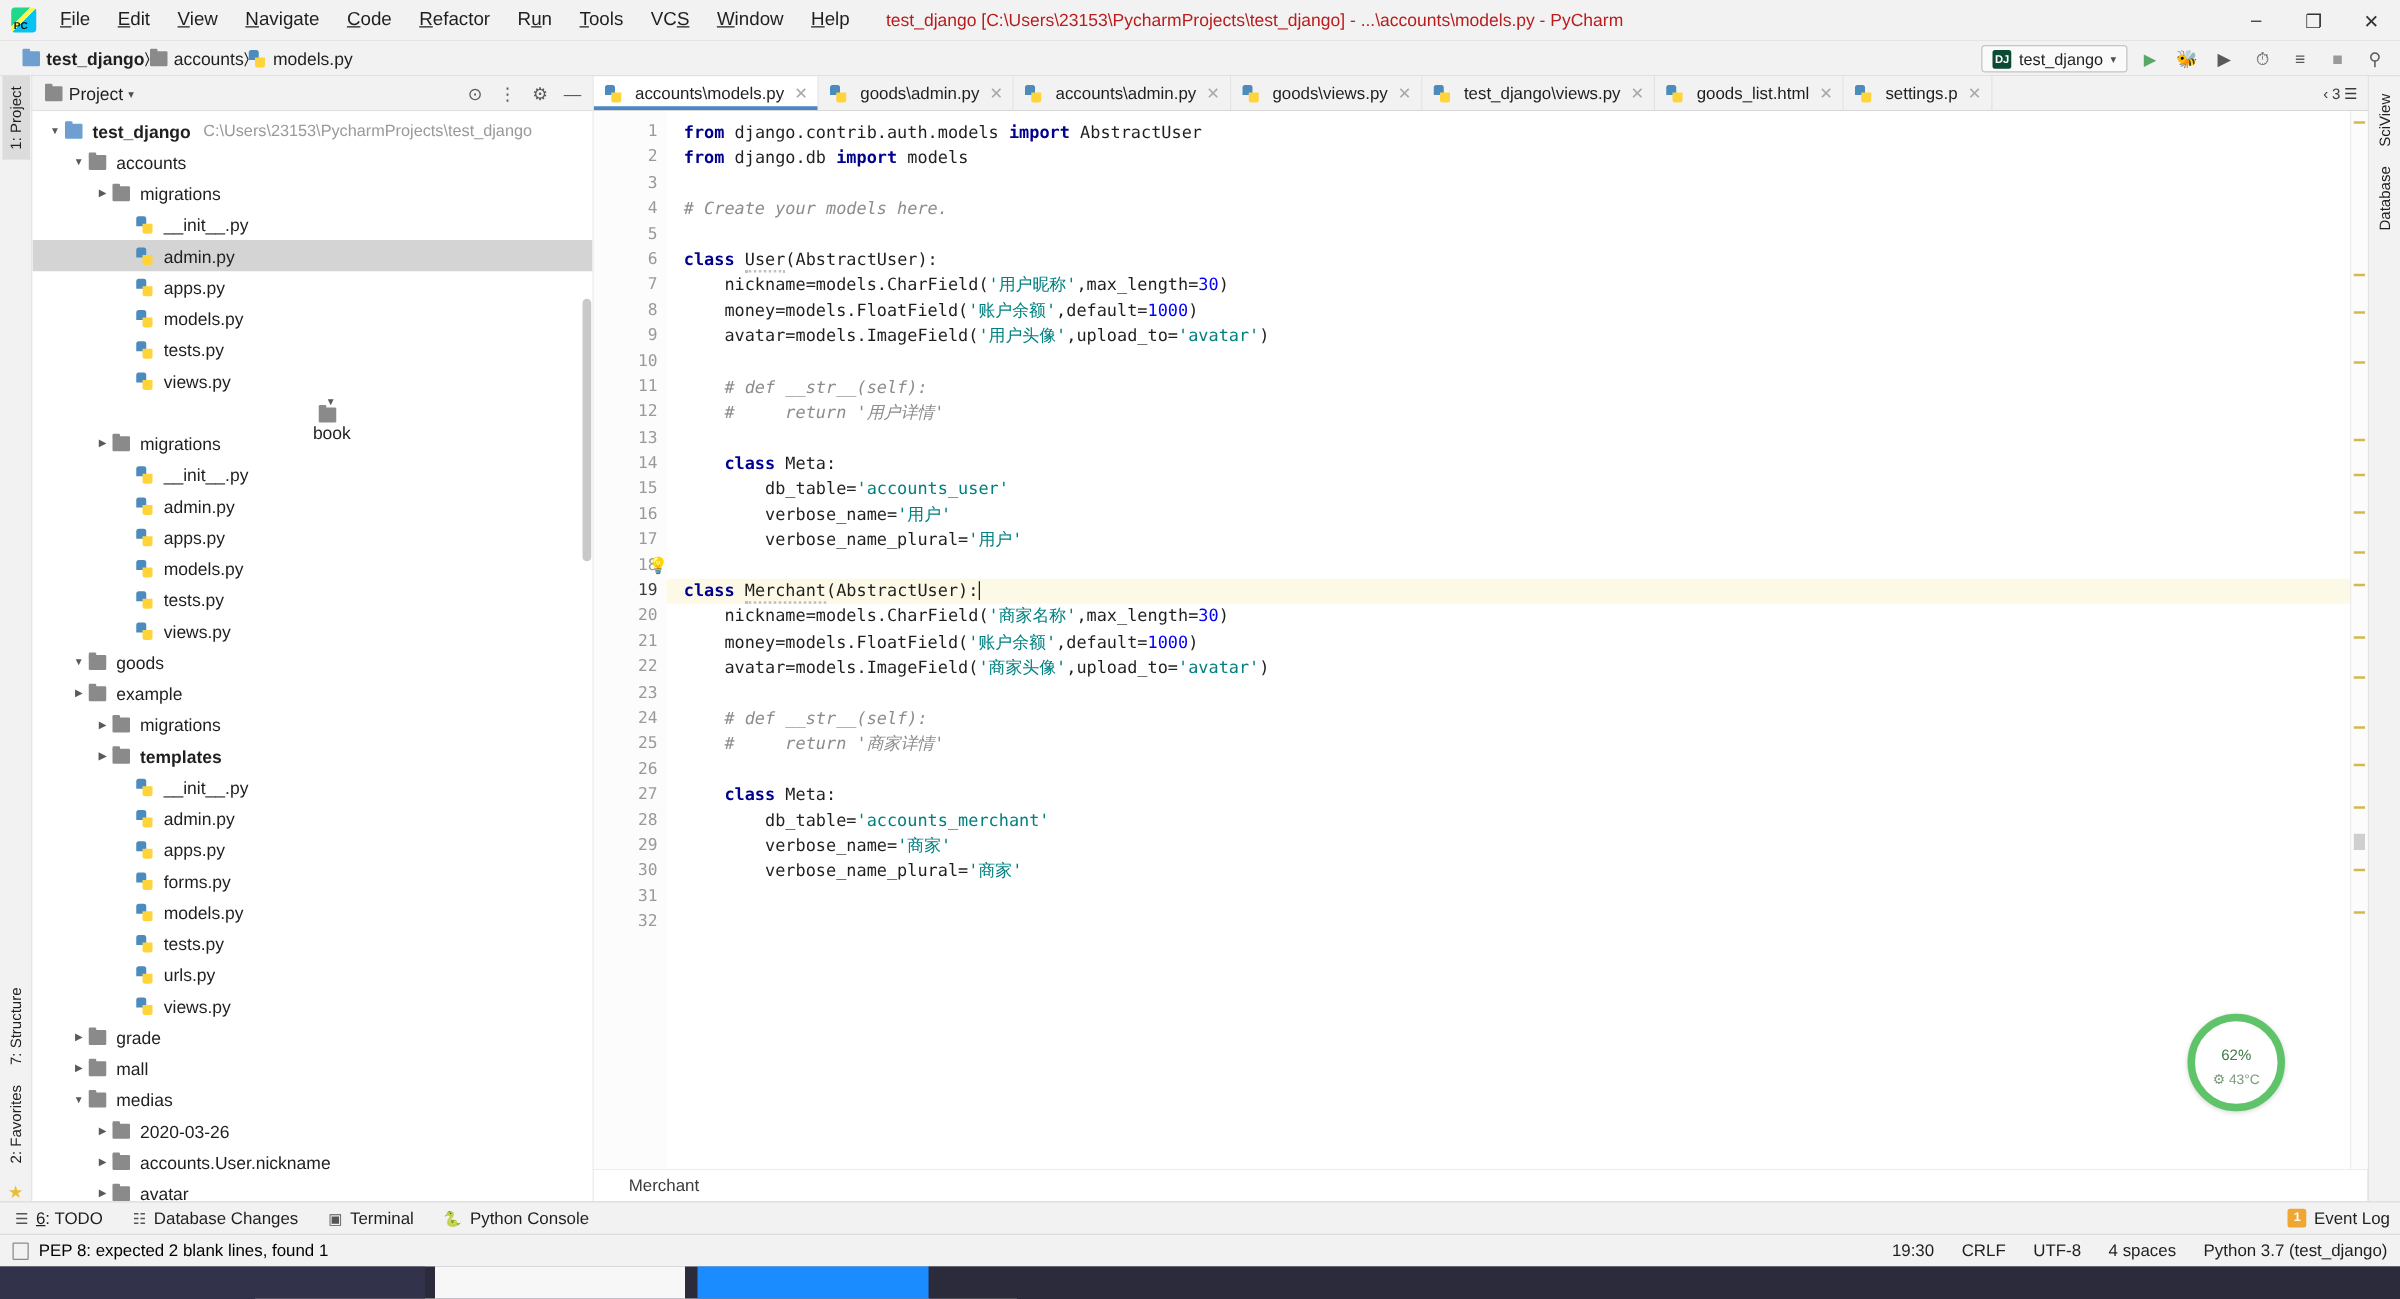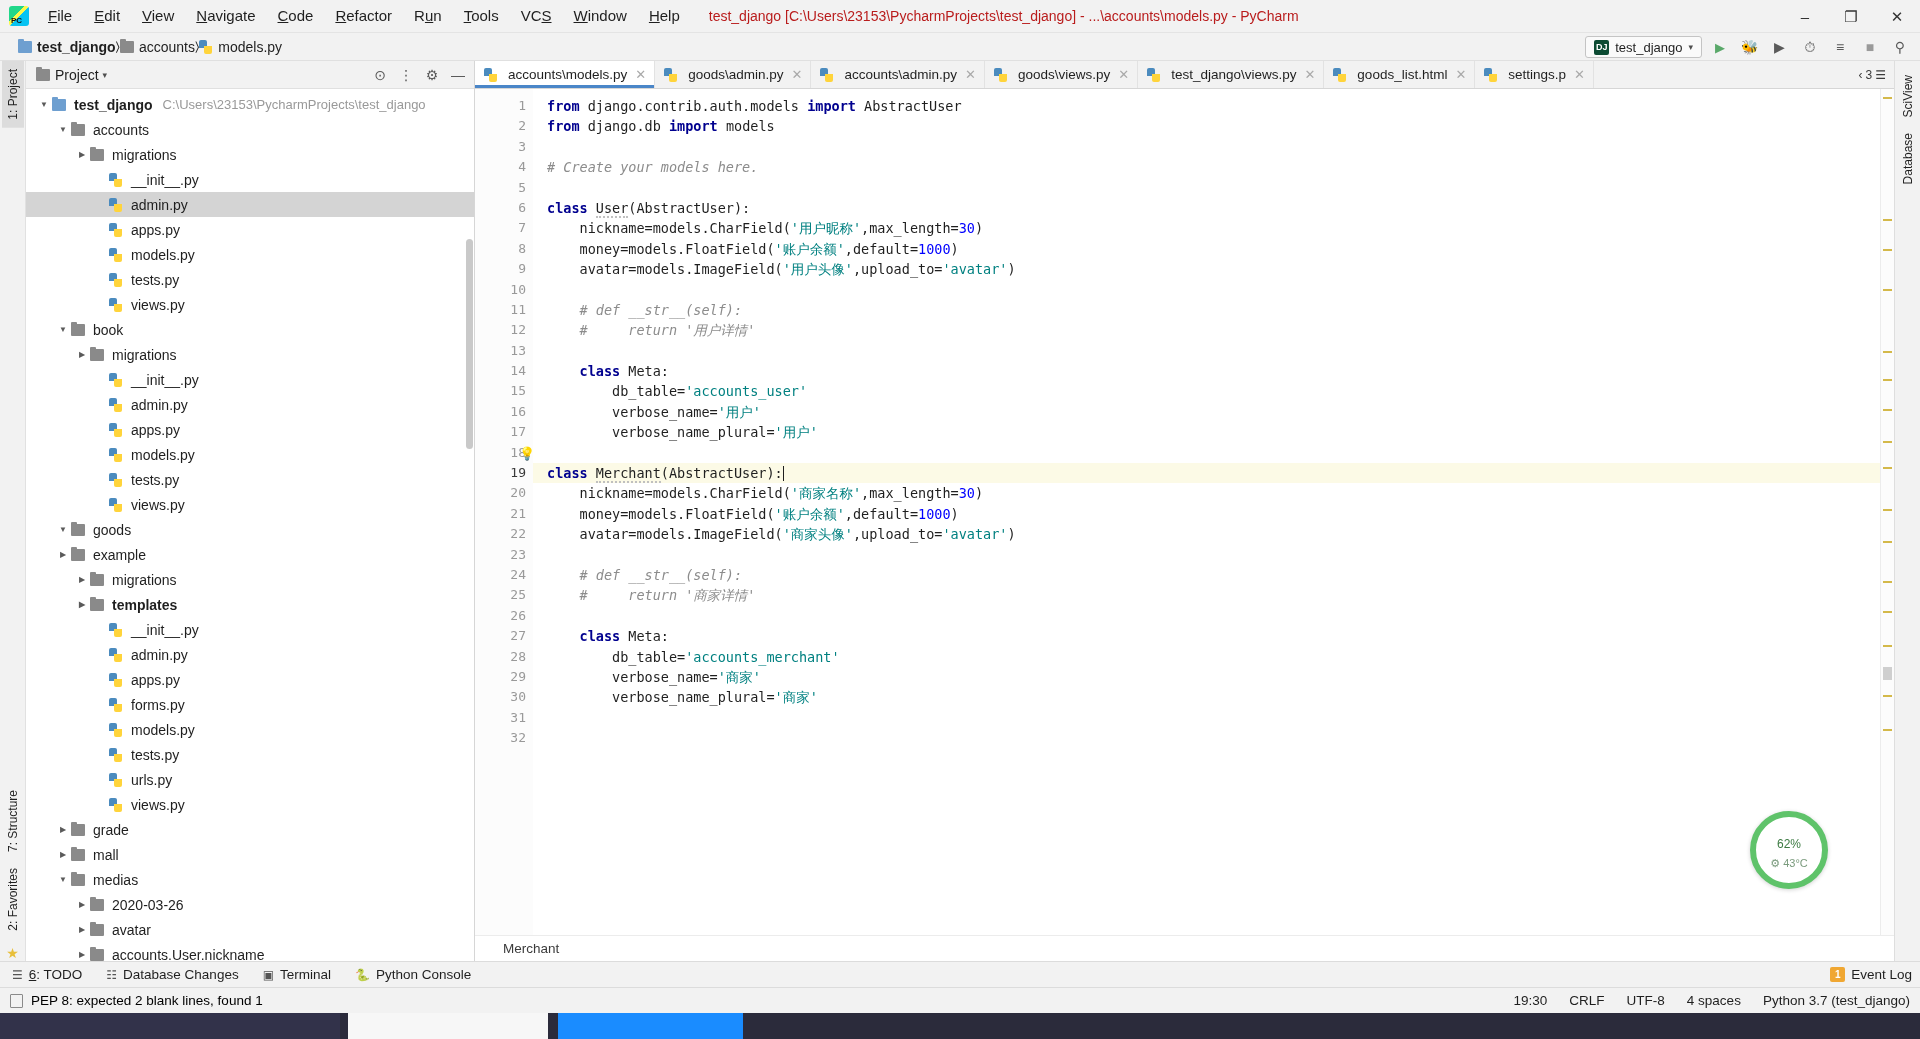--- a/index.html
+++ b/index.html
@@ -393,149 +393,149 @@
           <div class="tree-row" style="padding-left: 67px;">
             <span class="tw"></span>
             <span class="icon-py"></span>
             <span class="tree-label">tests.py</span>
           </div>
           <div class="tree-row" style="padding-left: 67px;">
             <span class="tw"></span>
             <span class="icon-py"></span>
             <span class="tree-label">views.py</span>
           </div>
+          <div class="tree-row" style="padding-left: 29px; flex-direction: column;">
+            <span class="tw open"></span>
+            <span class="icon-folder"></span>
+            <span class="tree-label">book</span>
+          </div>
+          <div class="tree-row" style="padding-left: 48px;">
+            <span class="tw closed"></span>
+            <span class="icon-folder"></span>
+            <span class="tree-label">migrations</span>
+          </div>
+          <div class="tree-row" style="padding-left: 67px;">
+            <span class="tw"></span>
+            <span class="icon-py"></span>
+            <span class="tree-label">__init__.py</span>
+          </div>
+          <div class="tree-row" style="padding-left: 67px;">
+            <span class="tw"></span>
+            <span class="icon-py"></span>
+            <span class="tree-label">admin.py</span>
+          </div>
+          <div class="tree-row" style="padding-left: 67px;">
+            <span class="tw"></span>
+            <span class="icon-py"></span>
+            <span class="tree-label">apps.py</span>
+          </div>
+          <div class="tree-row" style="padding-left: 67px;">
+            <span class="tw"></span>
+            <span class="icon-py"></span>
+            <span class="tree-label">models.py</span>
+          </div>
+          <div class="tree-row" style="padding-left: 67px;">
+            <span class="tw"></span>
+            <span class="icon-py"></span>
+            <span class="tree-label">tests.py</span>
+          </div>
+          <div class="tree-row" style="padding-left: 67px;">
+            <span class="tw"></span>
+            <span class="icon-py"></span>
+            <span class="tree-label">views.py</span>
+          </div>
           <div class="tree-row" style="padding-left: 29px;">
             <span class="tw open"></span>
             <span class="icon-folder"></span>
-            <span class="tree-label">book</span>
+            <span class="tree-label">goods</span>
+          </div>
+          <div class="tree-row" style="padding-left: 29px;">
+            <span class="tw closed"></span>
+            <span class="icon-folder"></span>
+            <span class="tree-label">example</span>
           </div>
           <div class="tree-row" style="padding-left: 48px;">
             <span class="tw closed"></span>
             <span class="icon-folder"></span>
             <span class="tree-label">migrations</span>
           </div>
+          <div class="tree-row" style="padding-left: 48px; font-weight: bold;">
+            <span class="tw closed"></span>
+            <span class="icon-folder"></span>
+            <span class="tree-label">templates</span>
+          </div>
           <div class="tree-row" style="padding-left: 67px;">
             <span class="tw"></span>
             <span class="icon-py"></span>
             <span class="tree-label">__init__.py</span>
           </div>
           <div class="tree-row" style="padding-left: 67px;">
             <span class="tw"></span>
             <span class="icon-py"></span>
             <span class="tree-label">admin.py</span>
           </div>
           <div class="tree-row" style="padding-left: 67px;">
             <span class="tw"></span>
             <span class="icon-py"></span>
             <span class="tree-label">apps.py</span>
           </div>
           <div class="tree-row" style="padding-left: 67px;">
             <span class="tw"></span>
             <span class="icon-py"></span>
+            <span class="tree-label">forms.py</span>
+          </div>
+          <div class="tree-row" style="padding-left: 67px;">
+            <span class="tw"></span>
+            <span class="icon-py"></span>
             <span class="tree-label">models.py</span>
           </div>
           <div class="tree-row" style="padding-left: 67px;">
             <span class="tw"></span>
             <span class="icon-py"></span>
             <span class="tree-label">tests.py</span>
           </div>
           <div class="tree-row" style="padding-left: 67px;">
             <span class="tw"></span>
             <span class="icon-py"></span>
+            <span class="tree-label">urls.py</span>
+          </div>
+          <div class="tree-row" style="padding-left: 67px;">
+            <span class="tw"></span>
+            <span class="icon-py"></span>
             <span class="tree-label">views.py</span>
+          </div>
+          <div class="tree-row" style="padding-left: 29px;">
+            <span class="tw closed"></span>
+            <span class="icon-folder"></span>
+            <span class="tree-label">grade</span>
+          </div>
+          <div class="tree-row" style="padding-left: 29px;">
+            <span class="tw closed"></span>
+            <span class="icon-folder"></span>
+            <span class="tree-label">mall</span>
           </div>
           <div class="tree-row" style="padding-left: 29px;">
             <span class="tw open"></span>
             <span class="icon-folder"></span>
-            <span class="tree-label">goods</span>
-          </div>
-          <div class="tree-row" style="padding-left: 29px;">
-            <span class="tw closed"></span>
-            <span class="icon-folder"></span>
-            <span class="tree-label">example</span>
+            <span class="tree-label">medias</span>
           </div>
           <div class="tree-row" style="padding-left: 48px;">
             <span class="tw closed"></span>
             <span class="icon-folder"></span>
-            <span class="tree-label">migrations</span>
-          </div>
-          <div class="tree-row" style="padding-left: 48px; font-weight: bold;">
-            <span class="tw closed"></span>
-            <span class="icon-folder"></span>
-            <span class="tree-label">templates</span>
-          </div>
-          <div class="tree-row" style="padding-left: 67px;">
-            <span class="tw"></span>
-            <span class="icon-py"></span>
-            <span class="tree-label">__init__.py</span>
-          </div>
-          <div class="tree-row" style="padding-left: 67px;">
-            <span class="tw"></span>
-            <span class="icon-py"></span>
-            <span class="tree-label">admin.py</span>
-          </div>
-          <div class="tree-row" style="padding-left: 67px;">
-            <span class="tw"></span>
-            <span class="icon-py"></span>
-            <span class="tree-label">apps.py</span>
-          </div>
-          <div class="tree-row" style="padding-left: 67px;">
-            <span class="tw"></span>
-            <span class="icon-py"></span>
-            <span class="tree-label">forms.py</span>
-          </div>
-          <div class="tree-row" style="padding-left: 67px;">
-            <span class="tw"></span>
-            <span class="icon-py"></span>
-            <span class="tree-label">models.py</span>
-          </div>
-          <div class="tree-row" style="padding-left: 67px;">
-            <span class="tw"></span>
-            <span class="icon-py"></span>
-            <span class="tree-label">tests.py</span>
-          </div>
-          <div class="tree-row" style="padding-left: 67px;">
-            <span class="tw"></span>
-            <span class="icon-py"></span>
-            <span class="tree-label">urls.py</span>
-          </div>
-          <div class="tree-row" style="padding-left: 67px;">
-            <span class="tw"></span>
-            <span class="icon-py"></span>
-            <span class="tree-label">views.py</span>
-          </div>
-          <div class="tree-row" style="padding-left: 29px;">
-            <span class="tw closed"></span>
-            <span class="icon-folder"></span>
-            <span class="tree-label">grade</span>
-          </div>
-          <div class="tree-row" style="padding-left: 29px;">
-            <span class="tw closed"></span>
-            <span class="icon-folder"></span>
-            <span class="tree-label">mall</span>
-          </div>
-          <div class="tree-row" style="padding-left: 29px;">
-            <span class="tw open"></span>
-            <span class="icon-folder"></span>
-            <span class="tree-label">medias</span>
+            <span class="tree-label">2020-03-26</span>
           </div>
           <div class="tree-row" style="padding-left: 48px;">
             <span class="tw closed"></span>
             <span class="icon-folder"></span>
-            <span class="tree-label">2020-03-26</span>
+            <span class="tree-label">accounts.User.nickname</span>
           </div>
           <div class="tree-row" style="padding-left: 48px;">
             <span class="tw closed"></span>
             <span class="icon-folder"></span>
             <span class="tree-label">avatar</span>
-          </div>
-          <div class="tree-row" style="padding-left: 48px;">
-            <span class="tw closed"></span>
-            <span class="icon-folder"></span>
-            <span class="tree-label">accounts.User.nickname</span>
           </div>
         </div>
     </div>
 
     <div class="editor-area">
       <div class="tabbar" id="tabbar-root">
           <div class="etab active">
             <span class="icon-py"></span>
             <span>accounts\models.py</span>
             <span class="x">✕</span>

